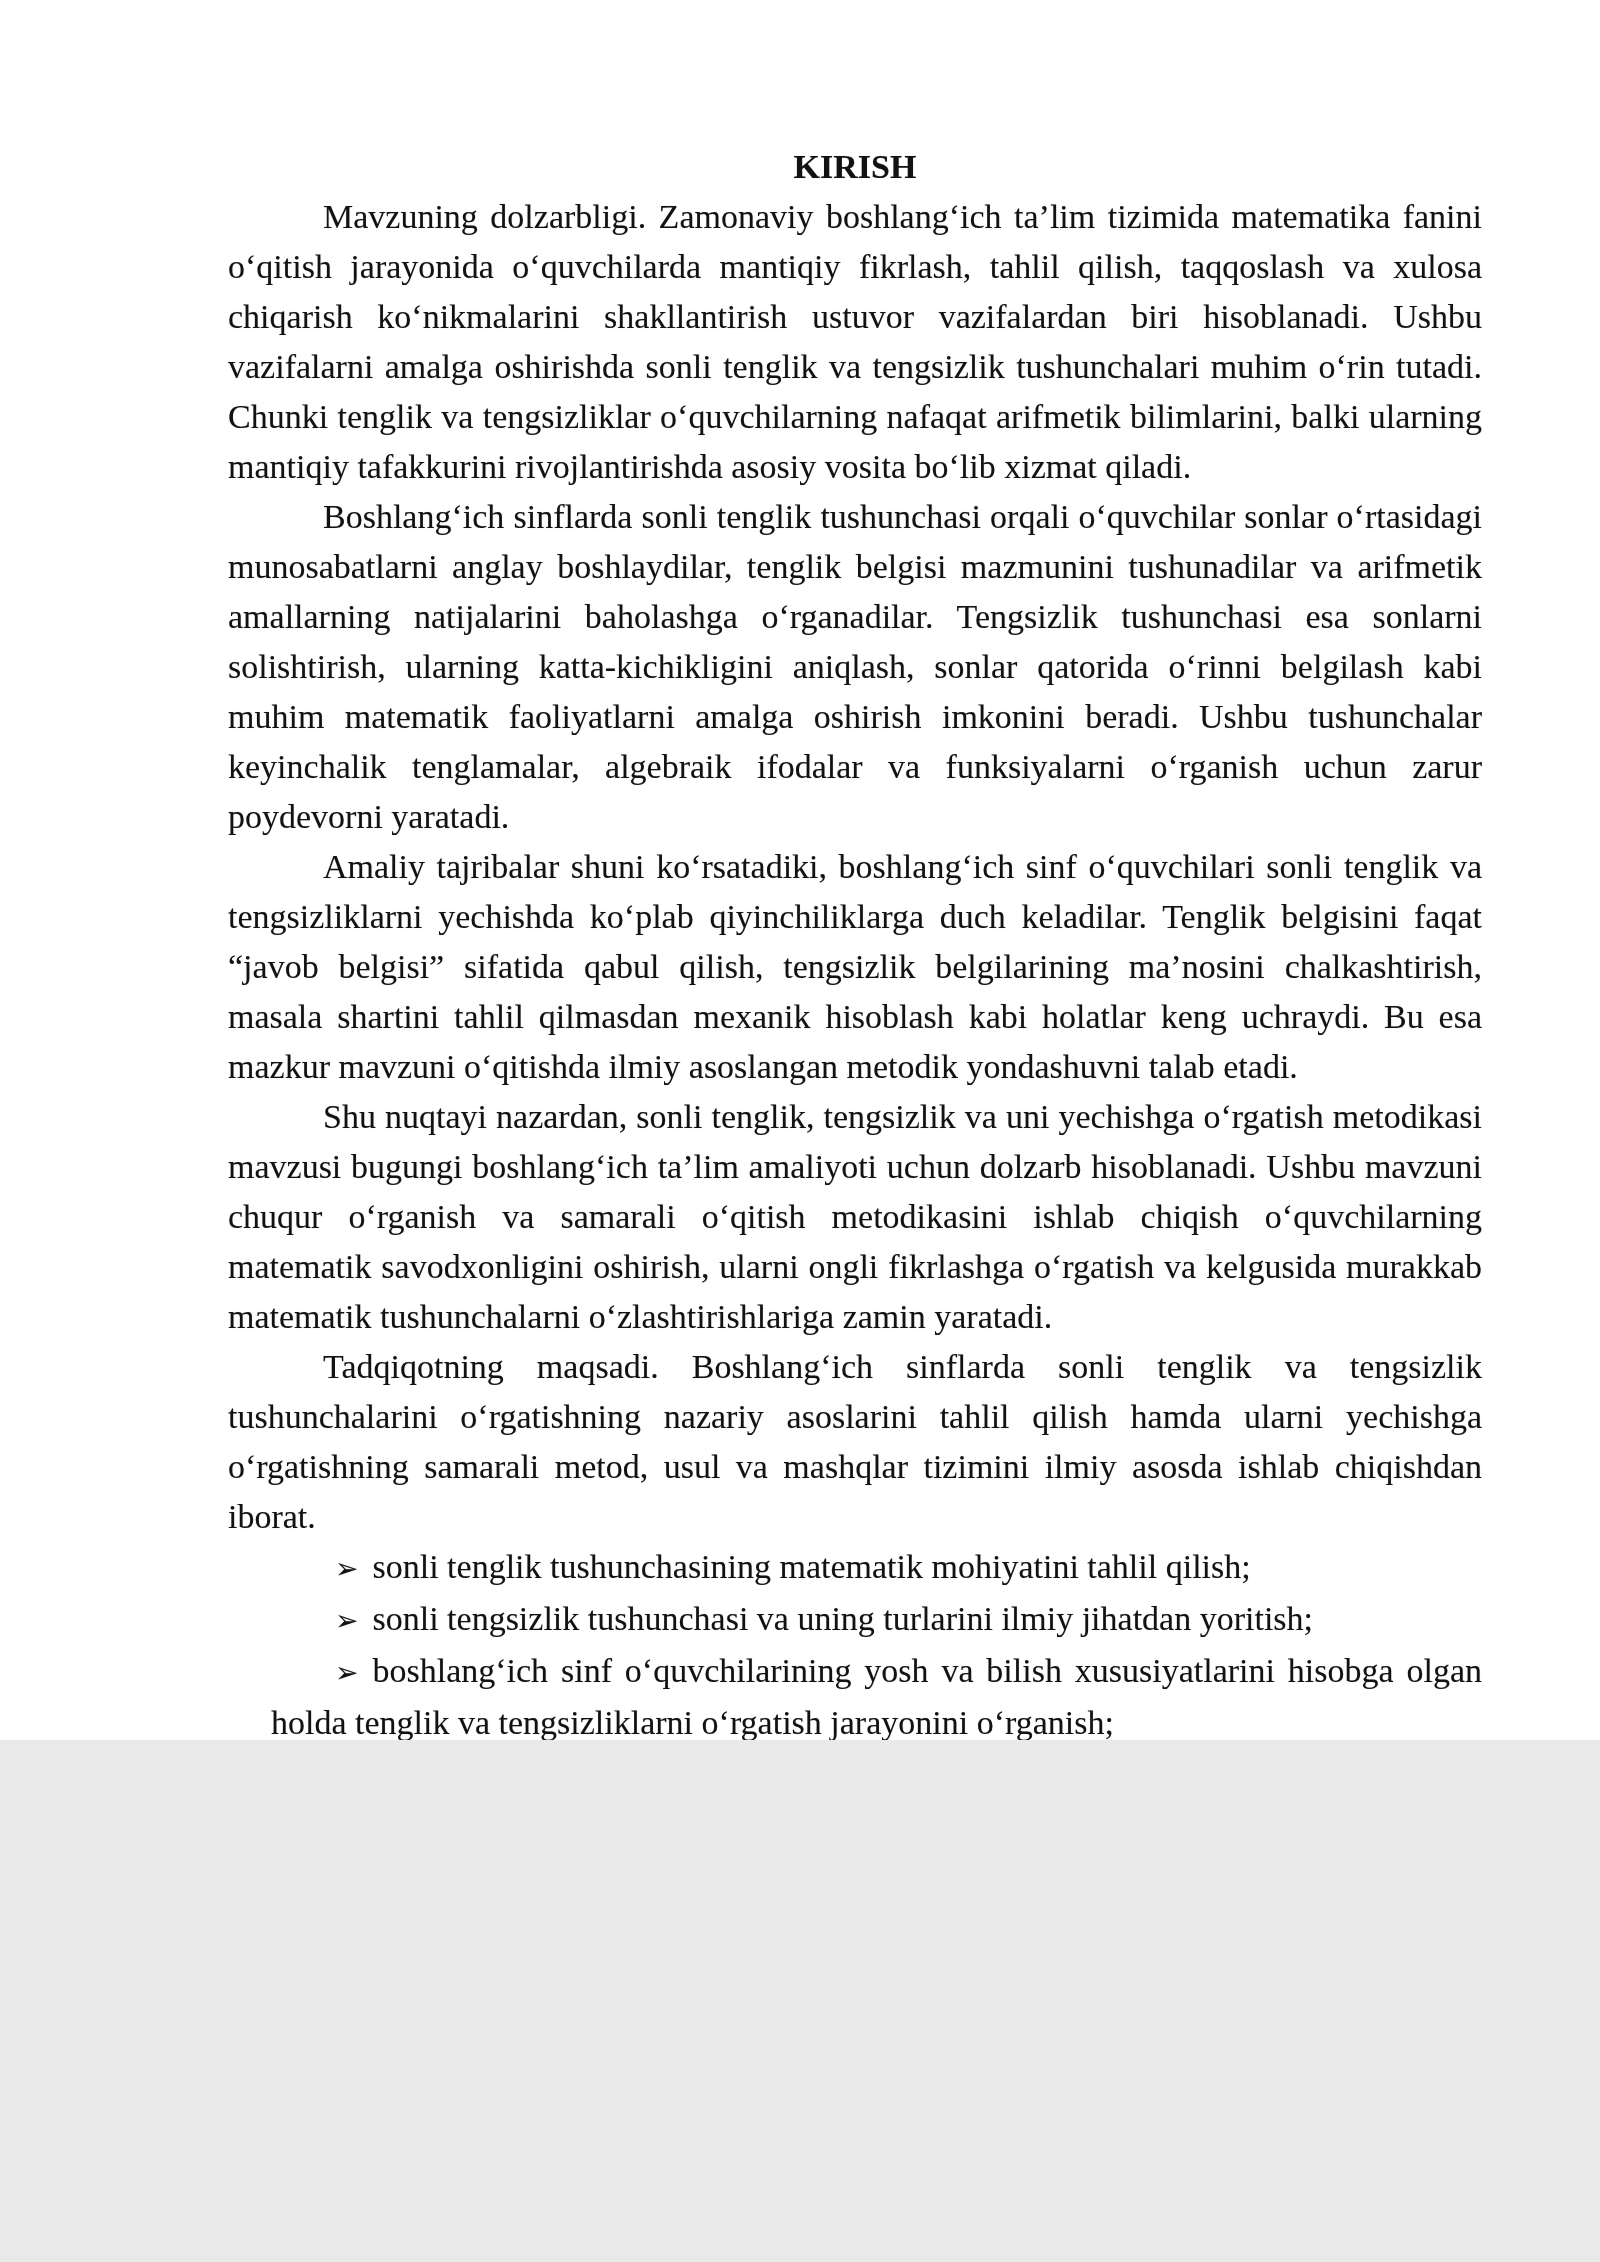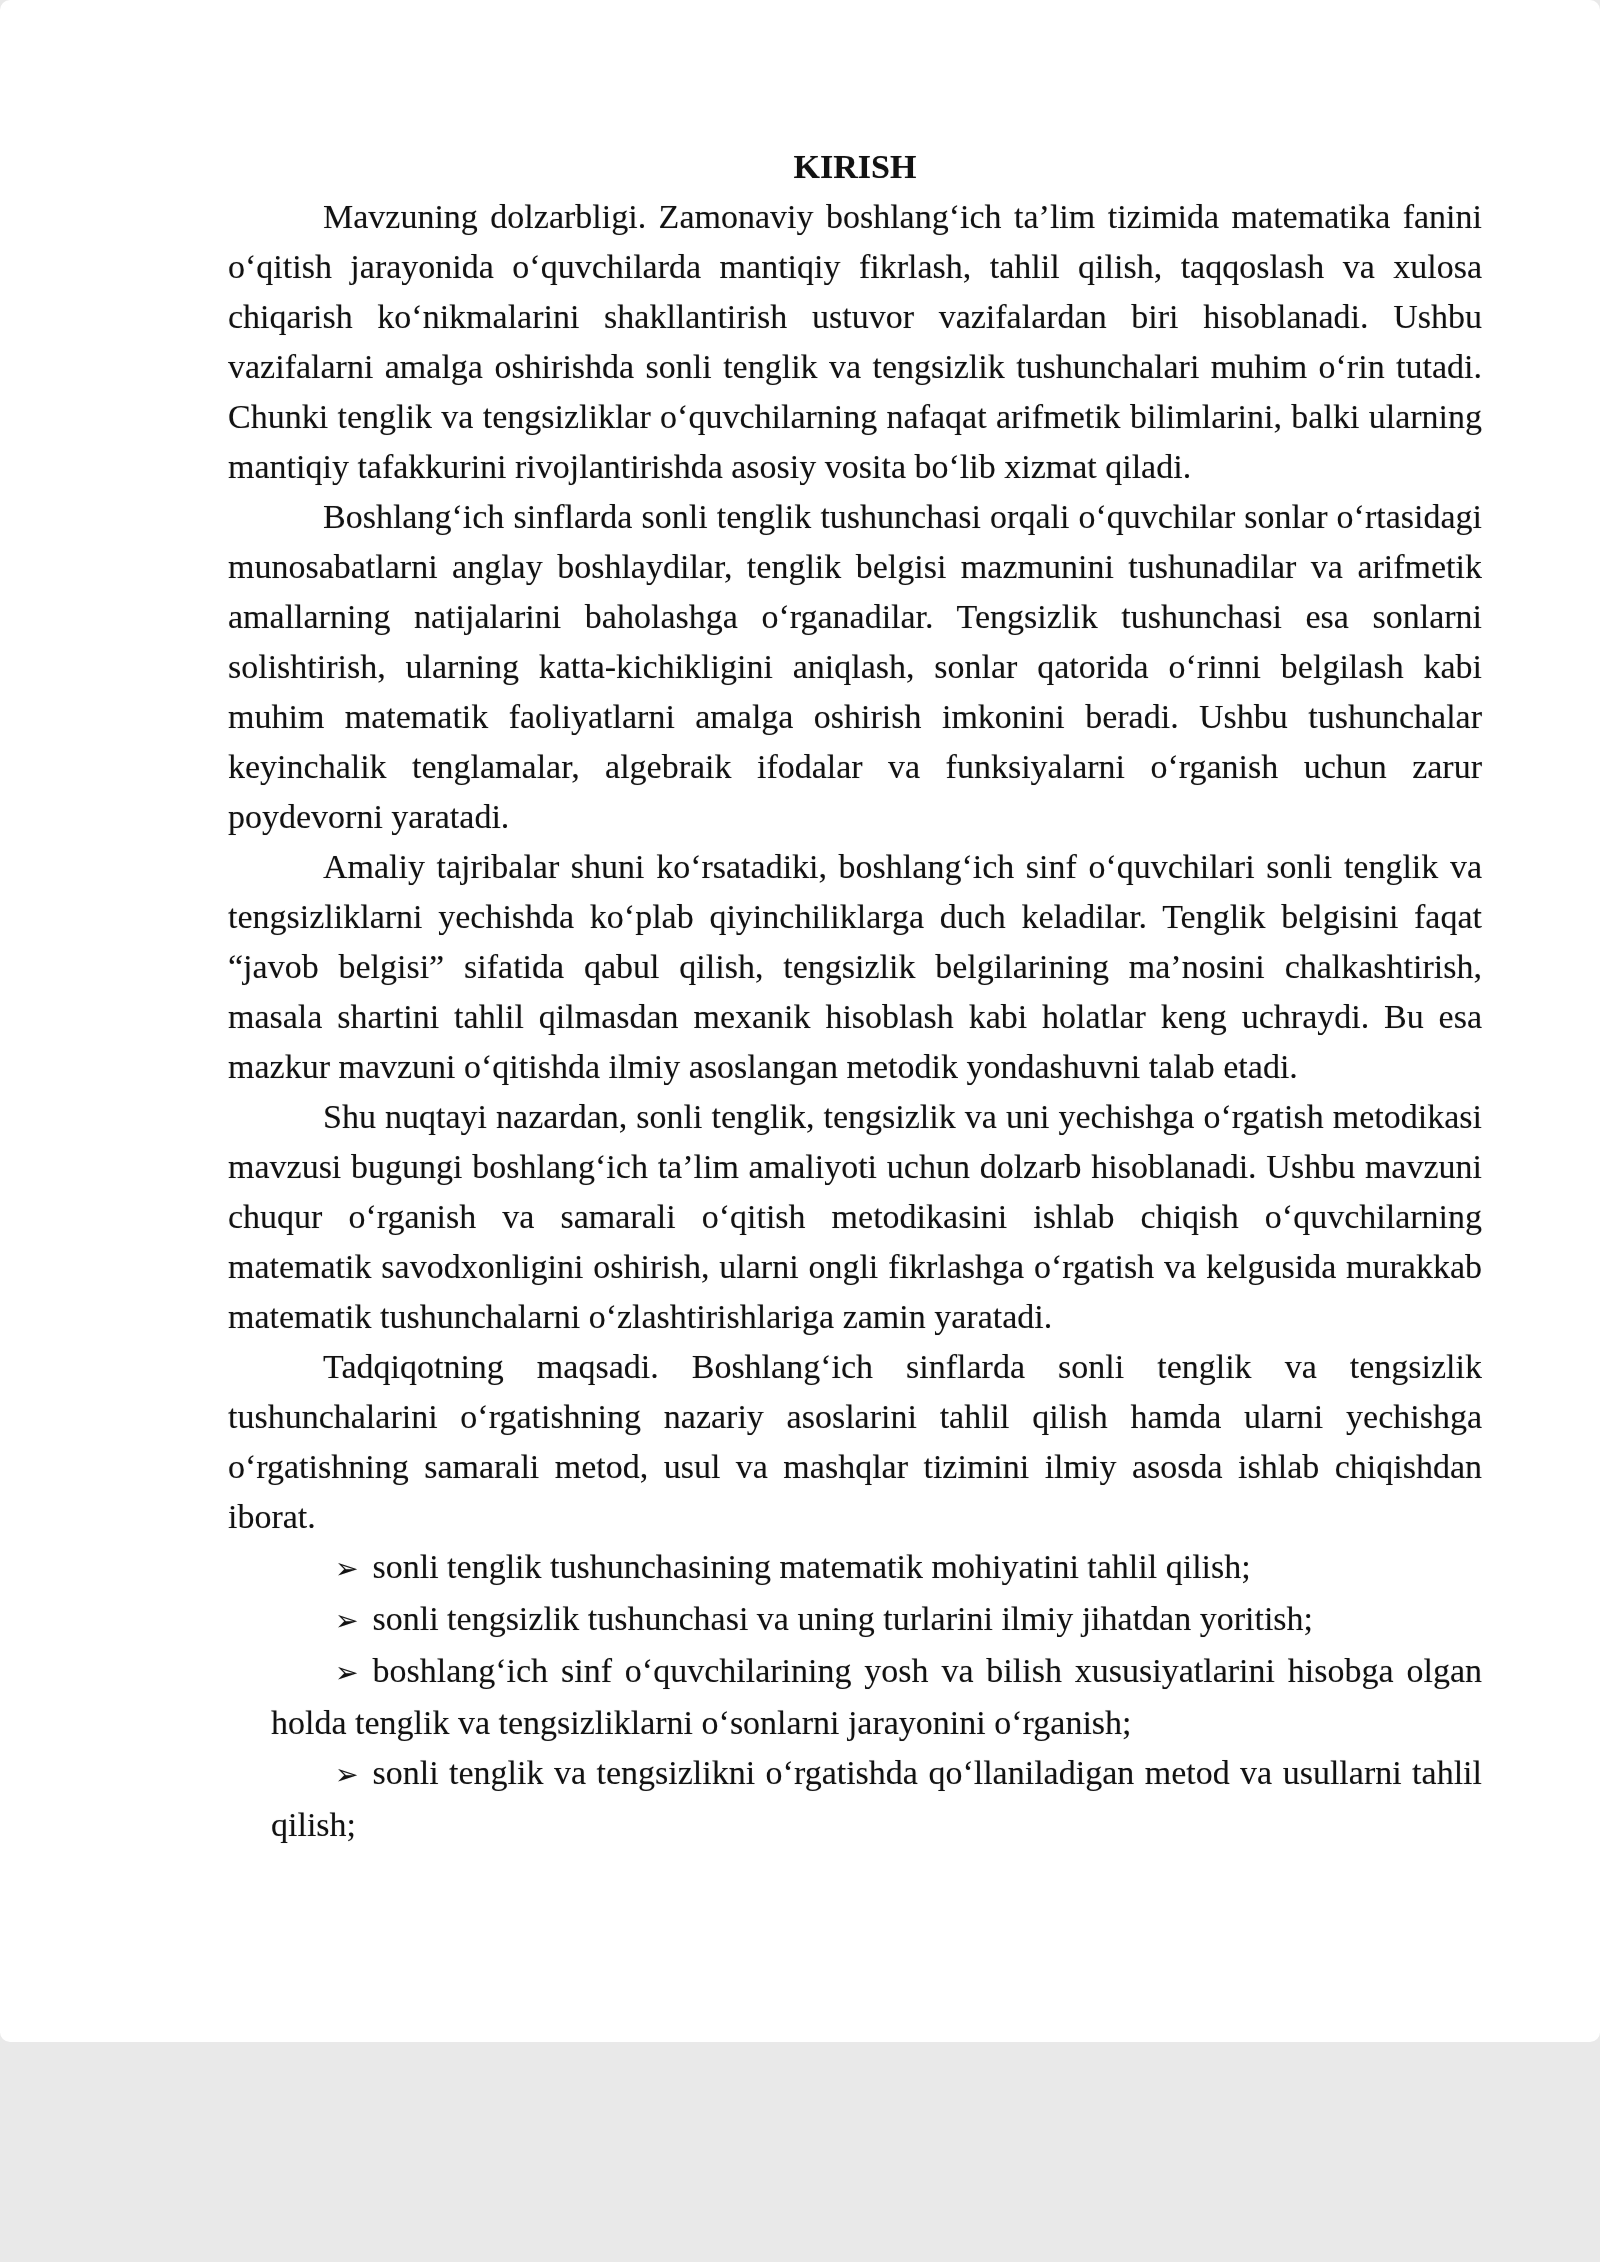--- a/index.html
+++ b/index.html
@@ -1,28 +1,27 @@
 <!DOCTYPE html>
 <html><head>
 <meta charset="utf-8">
 <style>
   * { margin: 0; padding: 0; box-sizing: border-box; }
   html, body { background: #e9e9e9; }
   .page {
     position: relative;
     width: 1600px;
-    height: 2042px;
+    height: 1740px;
     background: #ffffff;
     font-family: "Liberation Serif", "DejaVu Serif", serif;
     color: #121212;
     font-size: 34px;
     line-height: 50px;
     overflow: hidden;
     text-shadow: 0 0 1px rgba(0,0,0,0.25);
-    border-radius: 10px;
   }
   .content {
     position: absolute;
     left: 228px;
     top: 142px;
     width: 1254px;
   }
   .doc-title {
     font-weight: bold;
     text-align: center;
@@ -70,20 +69,20 @@
 
     <p class="para"><span class="lead"></span><span>Shu nuqtayi nazardan, sonli tenglik, tengsizlik va uni yechishga o‘rgatish metodikasi mavzusi bugungi boshlang‘ich ta’lim amaliyoti uchun dolzarb hisoblanadi. Ushbu mavzuni chuqur o‘rganish va samarali o‘qitish metodikasini ishlab chiqish o‘quvchilarning matematik savodxonligini oshirish, ularni ongli fikrlashga o‘rgatish va kelgusida murakkab matematik tushunchalarni o‘zlashtirishlariga zamin yaratadi.</span></p>
 
     <p class="para"><span class="lead">Tadqiqotning maqsadi.</span><span> Boshlang‘ich sinflarda sonli tenglik va tengsizlik tushunchalarini o‘rgatishning nazariy asoslarini tahlil qilish hamda ularni yechishga o‘rgatishning samarali metod, usul va mashqlar tizimini ilmiy asosda ishlab chiqishdan iborat.</span></p>
 
 
     <p class="task"><span class="marker">➢</span><span>sonli tenglik tushunchasining matematik mohiyatini tahlil qilish;</span></p>
 
     <p class="task"><span class="marker">➢</span><span>sonli tengsizlik tushunchasi va uning turlarini ilmiy jihatdan yoritish;</span></p>
 
-    <p class="task"><span class="marker">➢</span><span>boshlang‘ich sinf o‘quvchilarining yosh va bilish xususiyatlarini hisobga olgan holda tenglik va tengsizliklarni o‘sonlarni jarayonini o‘rganish;</span></p>
+    <p class="task"><span class="marker">➢</span><span>boshlang‘ich sinf o‘quvchilarining yosh va bilish xususiyatlarini hisobga olgan holda tenglik va tengsizliklarni o‘rgatish jarayonini o‘rganish;</span></p>
 
     <p class="task"><span class="marker">➢</span><span>sonli tenglik va tengsizlikni o‘rgatishda qo‘llaniladigan metod va usullarni tahlil qilish;</span></p>
 
   </div>
 
   <div class="page-number">3</div>
 </div>
 
 </body></html>

